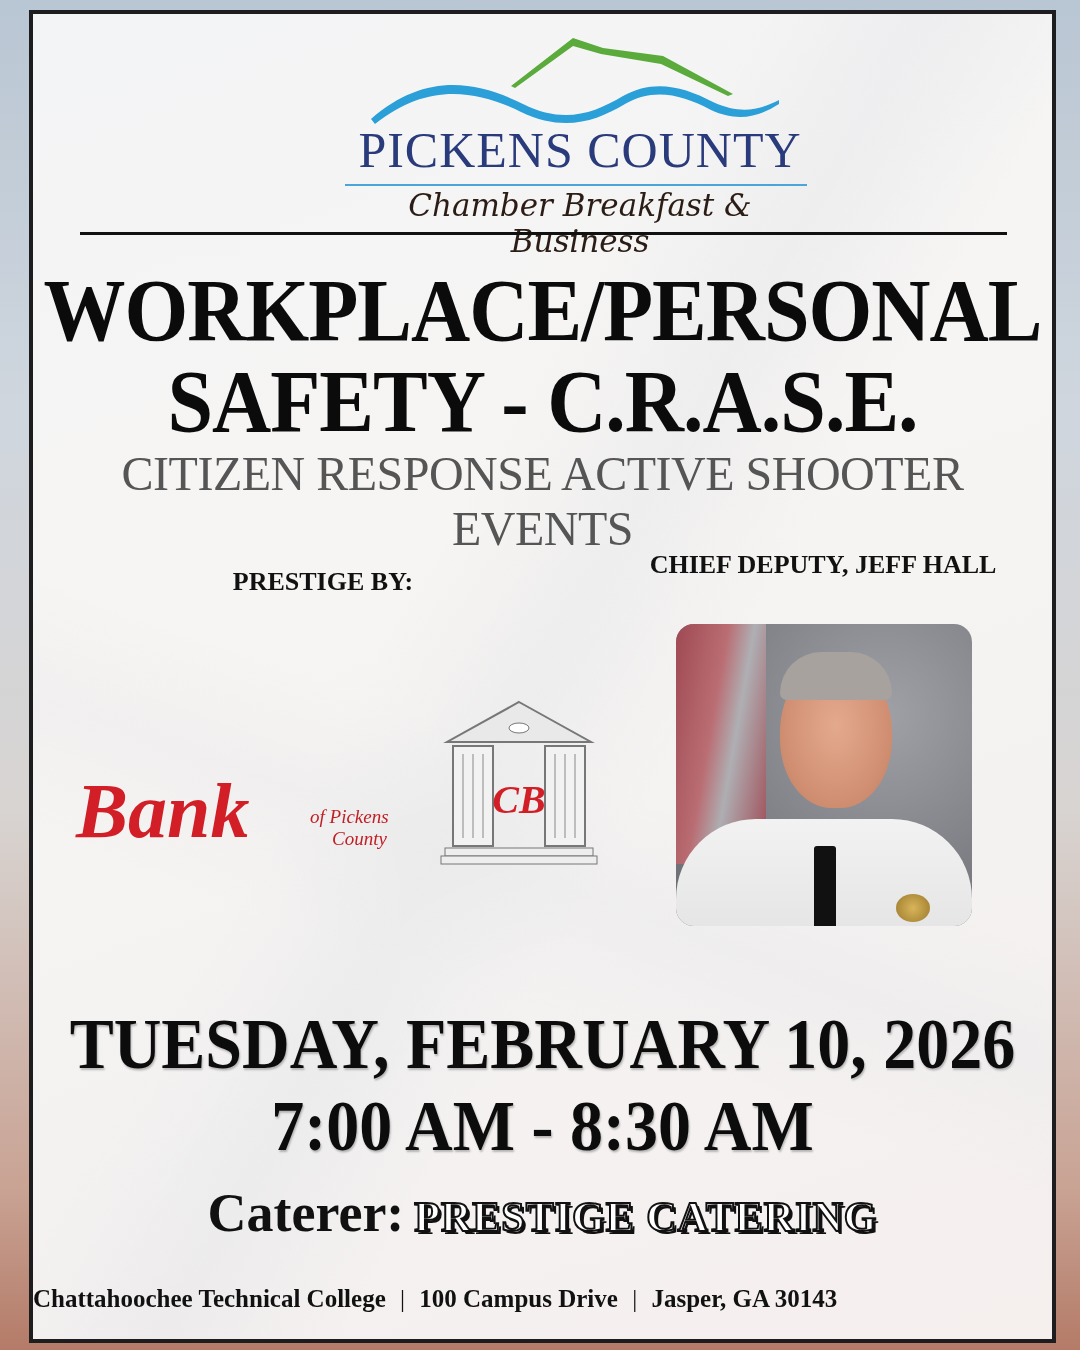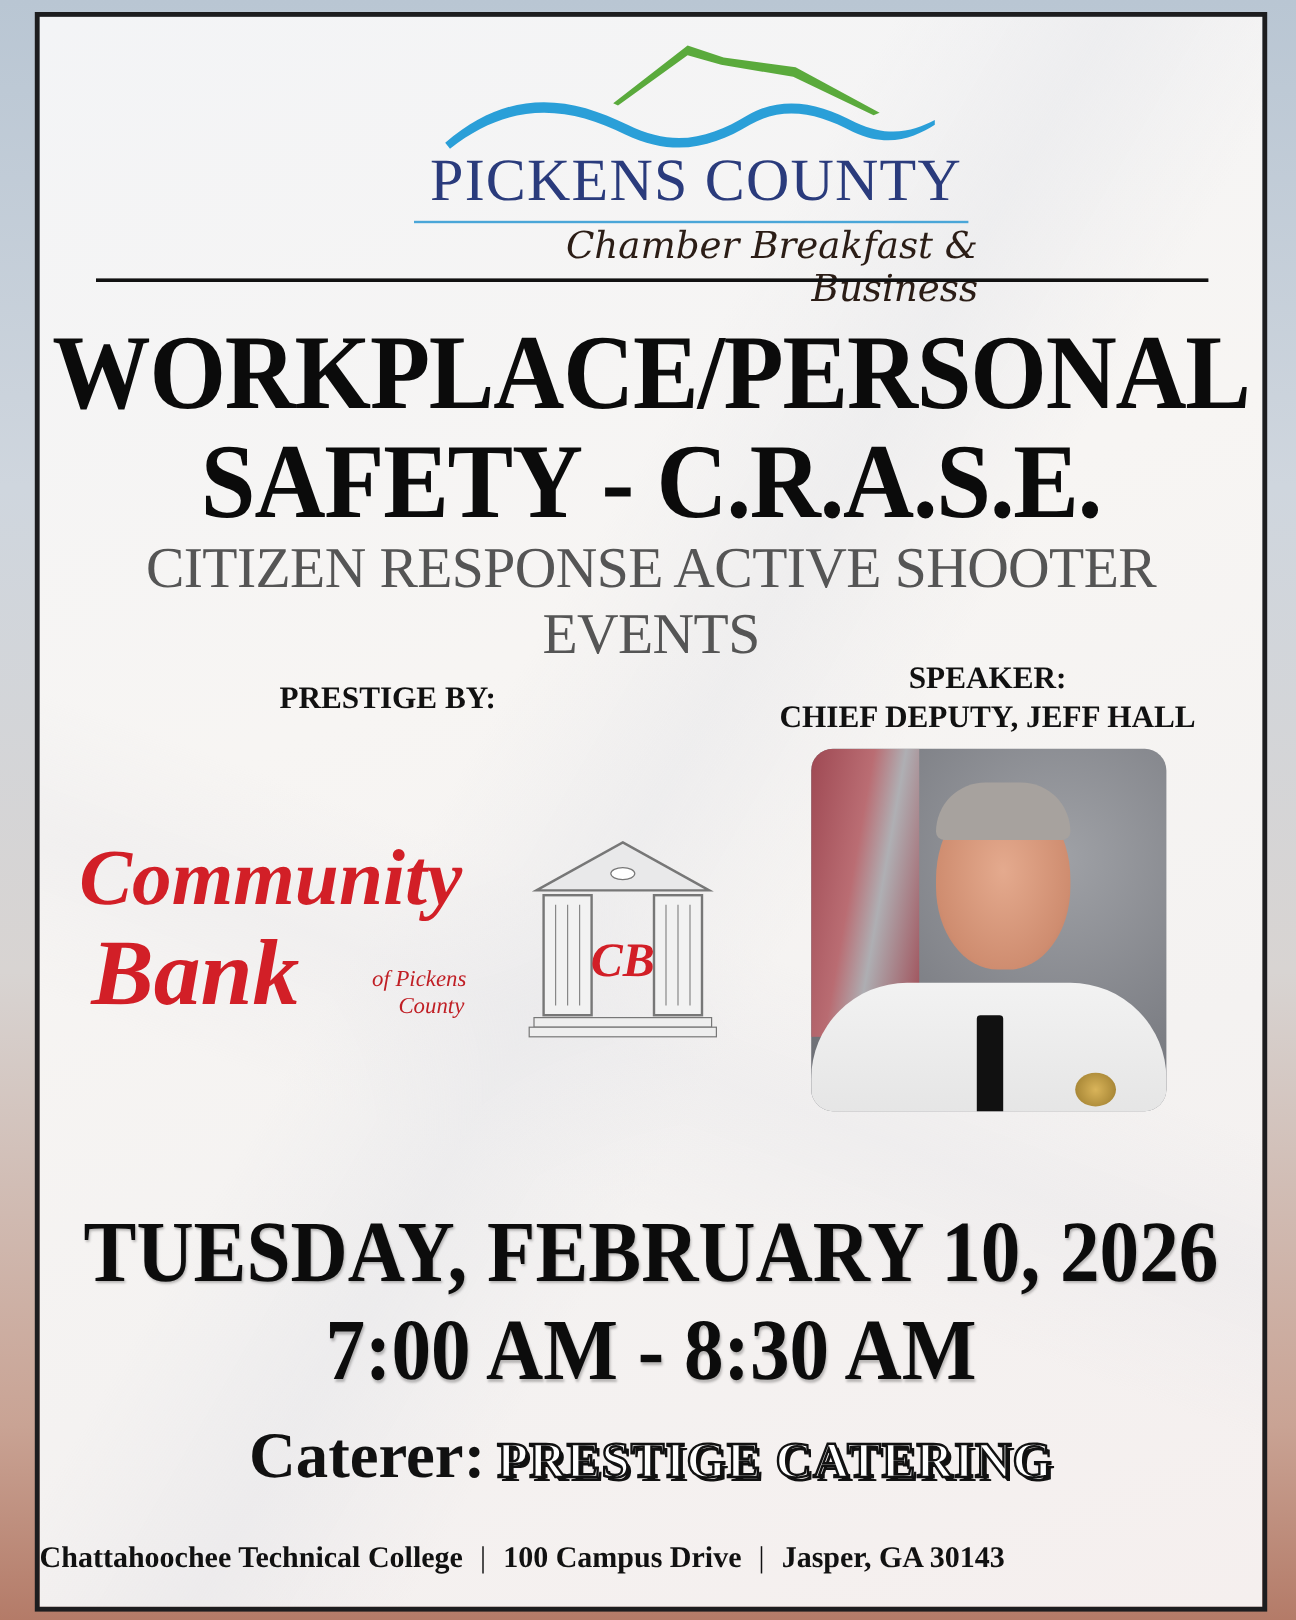--- a/index.html
+++ b/index.html
@@ -12,21 +12,21 @@
     box-sizing:content-box;}
   .ghost{position:absolute;left:0;top:0;right:0;bottom:0;pointer-events:none;opacity:.5;
     background:
       linear-gradient(120deg,transparent 40%,rgba(220,222,228,.6) 50%,transparent 60%),
       linear-gradient(200deg,transparent 55%,rgba(225,225,230,.5) 62%,transparent 70%);}
   .logo{position:absolute;left:300px;top:10px;width:480px;height:210px;}
   .logo svg{position:absolute;left:0;top:0;}
   .pc-title{position:absolute;left:12px;top:97px;width:470px;text-align:center;
     font-size:50px;letter-spacing:1px;color:#2a3b7c;font-family:"Liberation Serif",serif;}
   .pc-rule{position:absolute;left:12px;top:160px;width:462px;height:2px;background:#4aa6d8;}
-  .pc-sub{position:absolute;left:12px;top:163px;width:470px;text-align:right;
+  .pc-sub{position:absolute;left:12px;top:163px;width:470px;text-align:center;
     font-size:31px;font-style:italic;color:#2b1d16;font-family:"DejaVu Serif",serif;}
   .divider{position:absolute;left:47px;top:218px;width:927px;height:3px;background:#111;}
   .headline{position:absolute;left:0;width:1019px;text-align:center;font-weight:bold;color:#0b0b0b;
     font-family:"Liberation Serif",serif;}
   .h1{top:250px;font-size:82px;letter-spacing:-1px;transform:scaleY(1.08);}
   .h2{top:341px;font-size:82px;letter-spacing:-1px;transform:scaleY(1.08);}
   .h3{top:432px;font-size:48px;font-weight:normal;color:#555;letter-spacing:-0.5px;}
   .label{position:absolute;font-weight:bold;color:#111;font-size:26px;text-align:center;}
   .sponsored{left:150px;top:553px;width:280px;}
   .speaker{left:570px;top:534px;width:440px;line-height:33px;}
@@ -79,26 +79,24 @@
   </div>
 
   <div class="divider"></div>
 
   <div class="headline h1">WORKPLACE/PERSONAL</div>
   <div class="headline h2">SAFETY - C.R.A.S.E.</div>
   <div class="headline h3">CITIZEN RESPONSE ACTIVE SHOOTER EVENTS</div>
 
   <div class="label sponsored">PRESTIGE BY:</div>
   <div class="label speaker">
-    <div>SPEAKER:</div>
     <div>CHIEF DEPUTY, JEFF HALL</div>
   </div>
 
   <div class="bank">
-    <div class="bank-w1">Community</div>
     <div class="bank-w2">Bank</div>
     <div class="bank-of">
       <div>of Pickens</div>
       <div style="padding-left:22px">County</div>
     </div>
   </div>
 
   <svg class="temple" viewBox="0 0 160 172">
     <polygon points="80,4 152,44 8,44" fill="#e9e9ea" stroke="#777" stroke-width="2"></polygon>
     <ellipse cx="80" cy="30" rx="10" ry="5" fill="#fff" stroke="#777"></ellipse>

